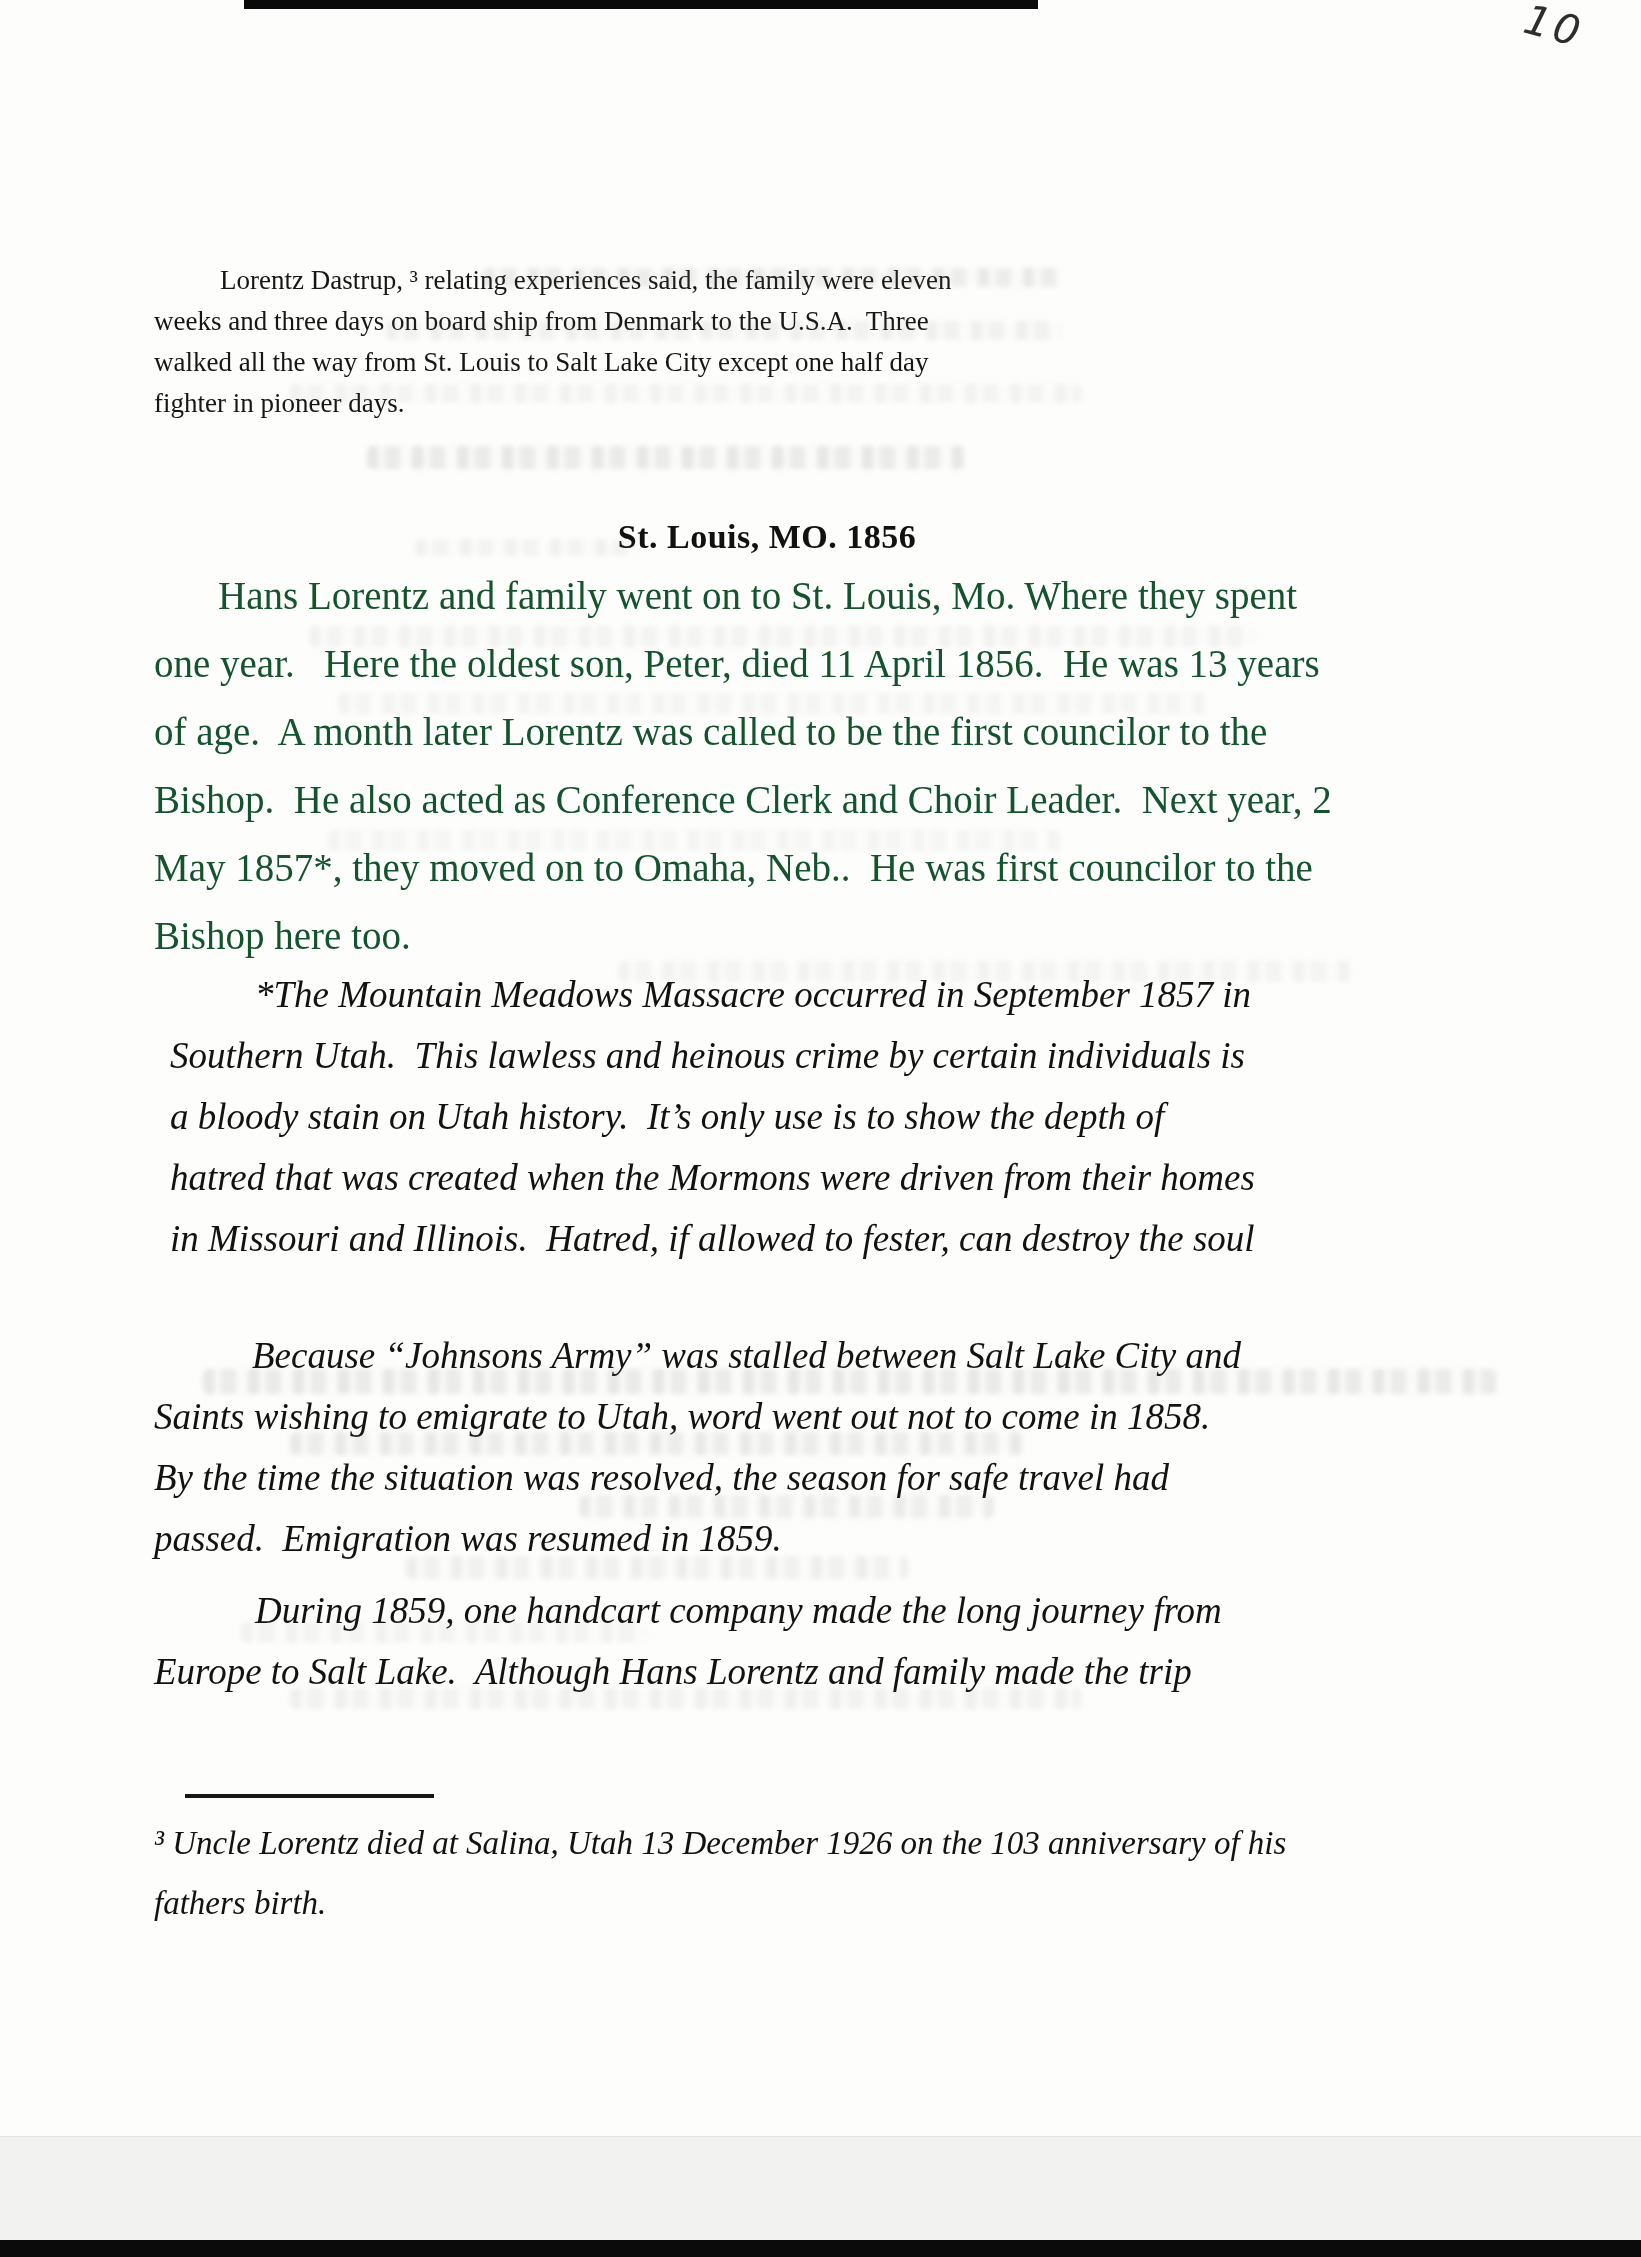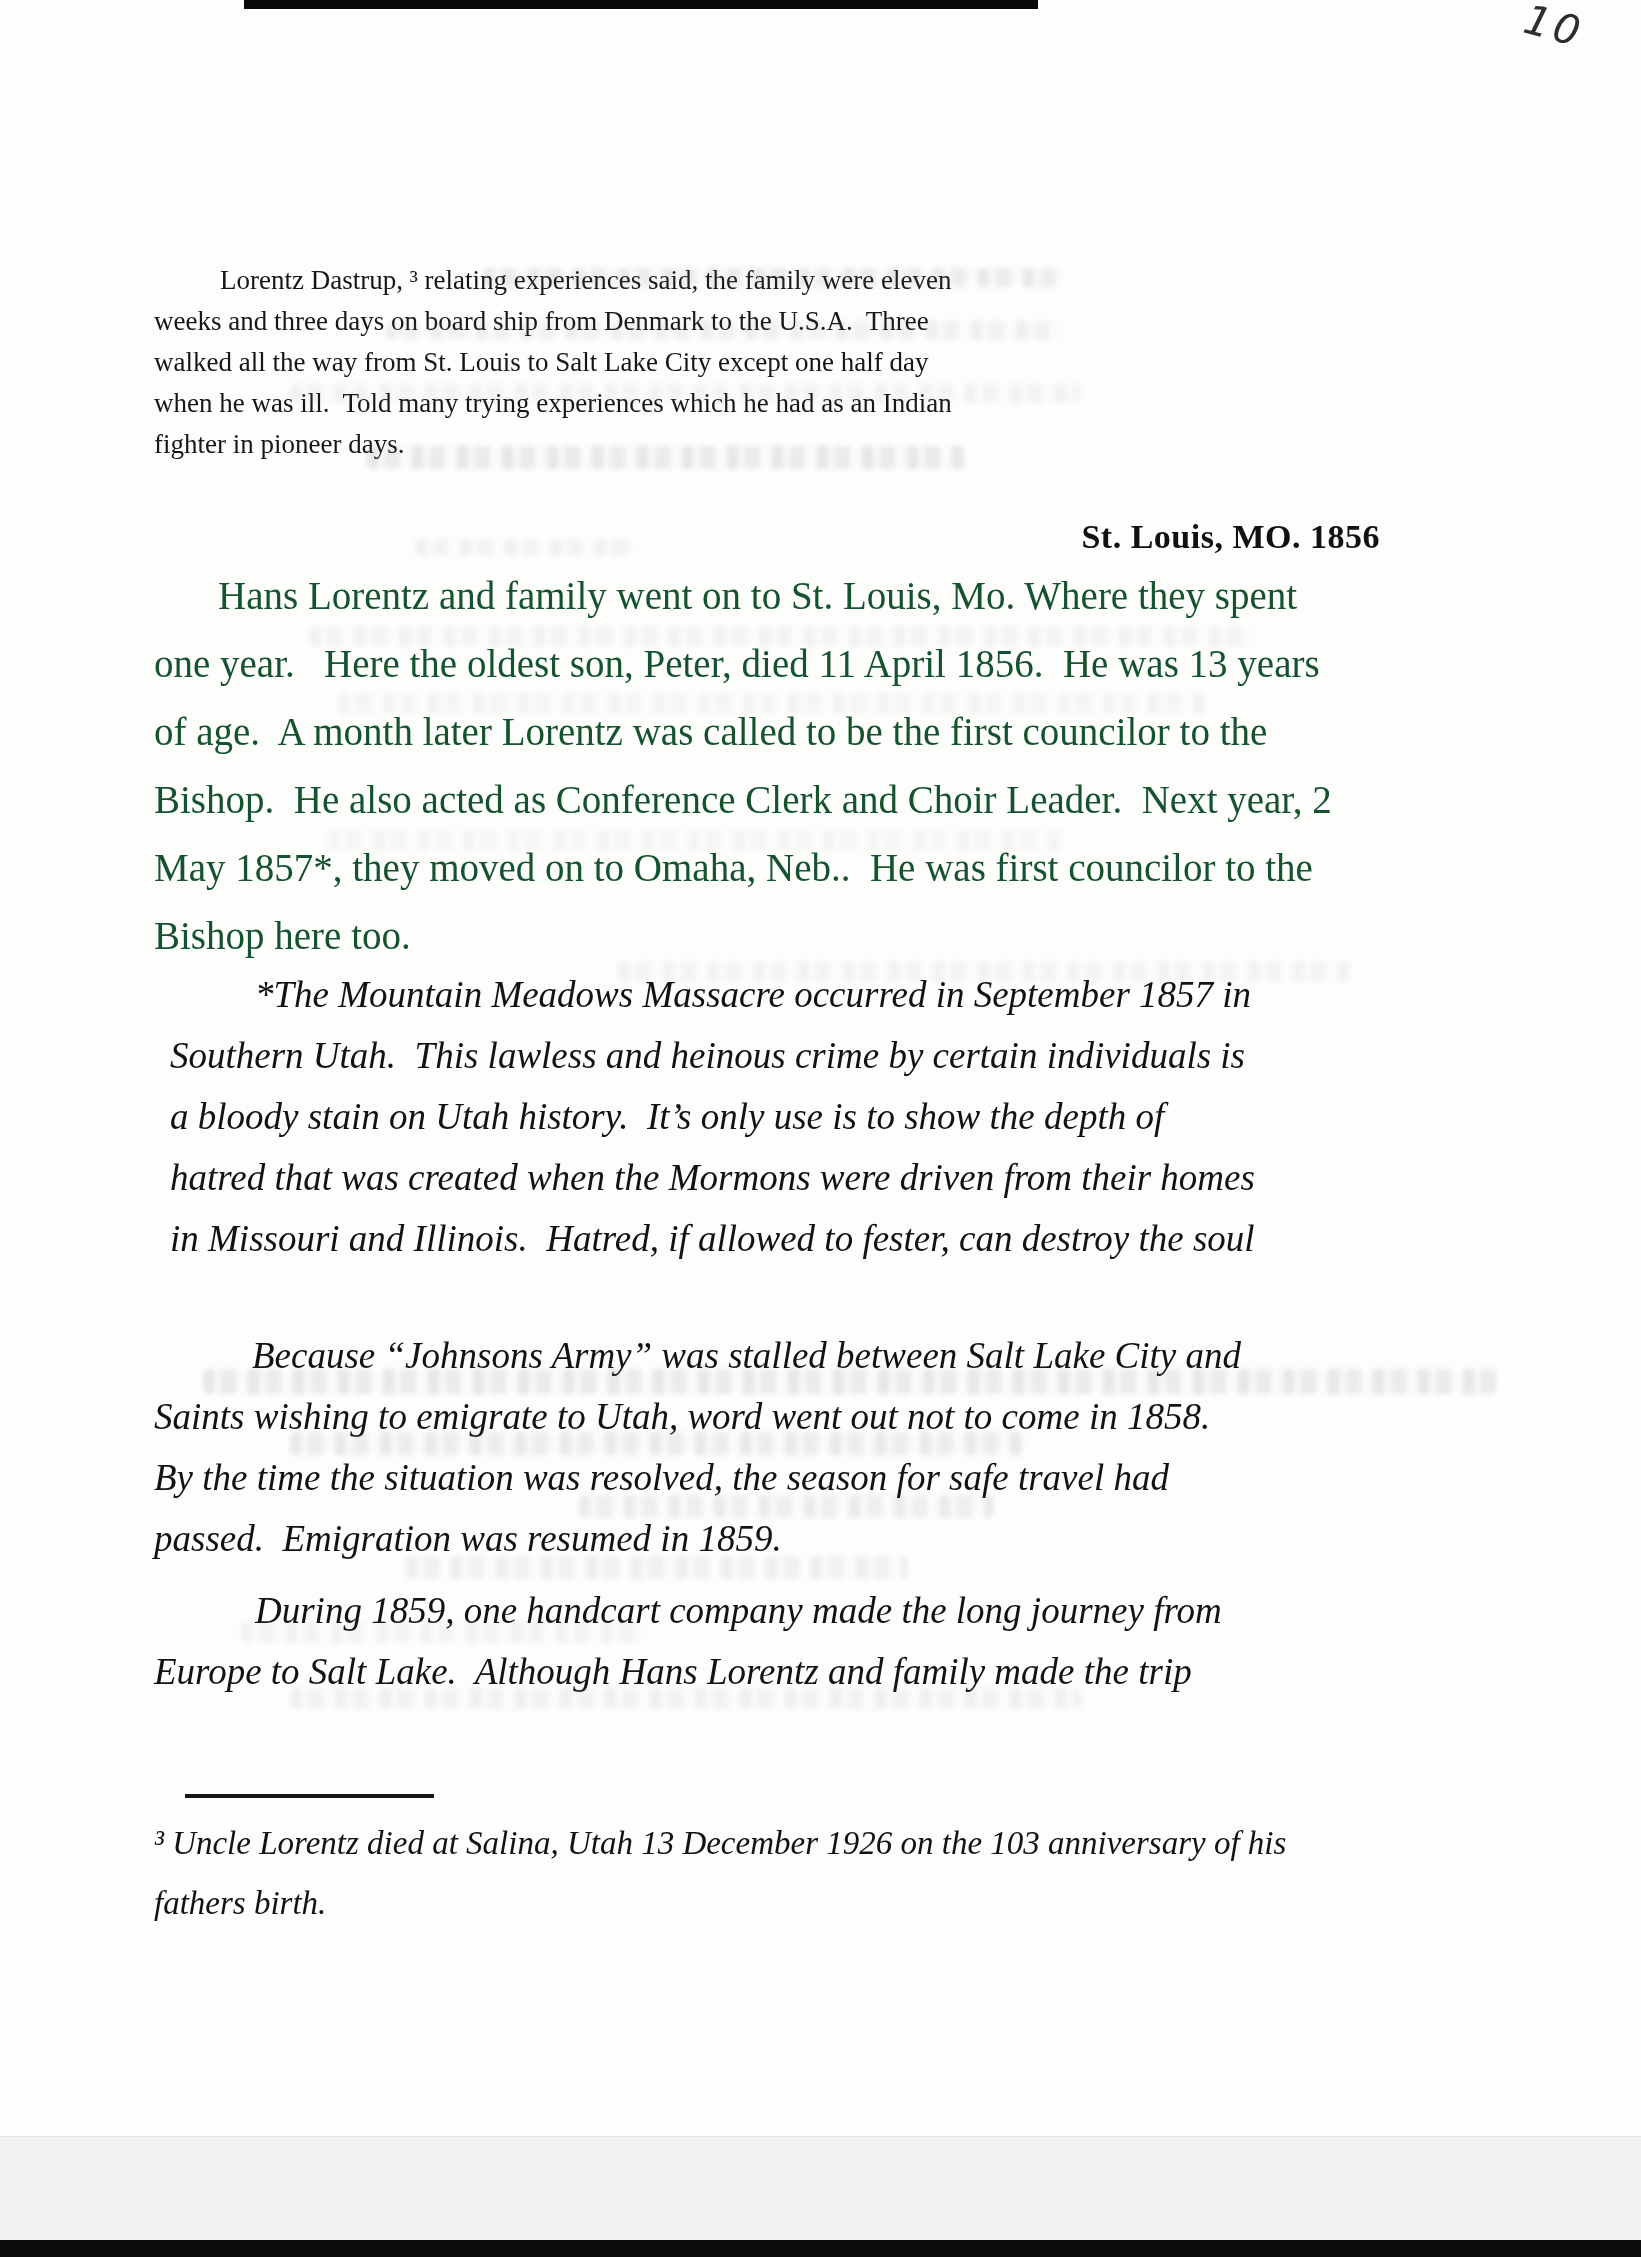--- a/index.html
+++ b/index.html
@@ -11,21 +11,21 @@
     color:#1b1b1b;
     overflow:hidden;
   }
   .line{white-space:pre;}
   
   .p1{position:absolute;left:154px;top:212px;font-size:27px;line-height:41px;color:#161616;}
   .p1 .fl{padding-left:66px;margin-top:48px;}
   
   .heading{
     position:absolute;left:154px;top:518px;width:1226px;margin:0;
-    text-align:right;font-size:34px;font-weight:bold;color:#111;
+    text-align:center;font-size:34px;font-weight:bold;color:#111;
     font-family:"Liberation Serif", serif;letter-spacing:0.5px;
   }
   
   .p2{position:absolute;left:154px;top:562px;font-size:39px;line-height:68px;color:#14532d;}
   .p2 .fl{padding-left:64px;}
   
   .script{font-family:"Liberation Serif", serif;font-style:italic;color:#121212;}
   .p3{position:absolute;left:170px;top:964px;font-size:37px;line-height:61px;}
   .p3 .fl{padding-left:85px;}
   .p4{position:absolute;left:154px;top:1325px;font-size:37px;line-height:61px;}
@@ -59,21 +59,20 @@
 <div class="page">
 
   <div class="scan-bar-top"></div>
 
   <div class="page-number">10</div>
 
   <div class="p1">
     <div class="line fl">Lorentz Dastrup, ³ relating experiences said, the family were eleven</div>
     <div class="line">weeks and three days on board ship from Denmark to the U.S.A.  Three</div>
     <div class="line">walked all the way from St. Louis to Salt Lake City except one half day</div>
-    <div class="line">when he was ill.  Told many trying experiences which he had as an Indian</div>
     <div class="line">fighter in pioneer days.</div>
   </div>
 
   <h2 class="heading">St. Louis, MO. 1856</h2>
 
   <div class="p2">
     <div class="line fl">Hans Lorentz and family went on to St. Louis, Mo. Where they spent</div>
     <div class="line">one year.   Here the oldest son, Peter, died 11 April 1856.  He was 13 years</div>
     <div class="line">of age.  A month later Lorentz was called to be the first councilor to the</div>
     <div class="line">Bishop.  He also acted as Conference Clerk and Choir Leader.  Next year, 2</div>

